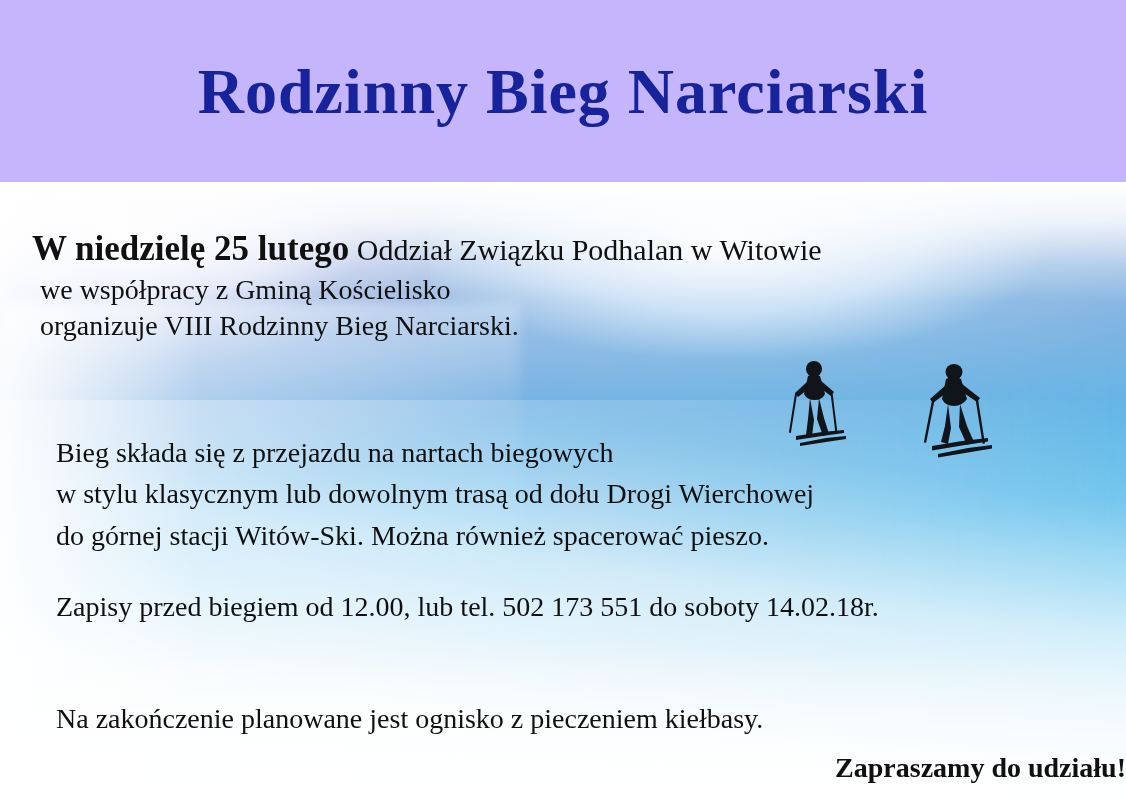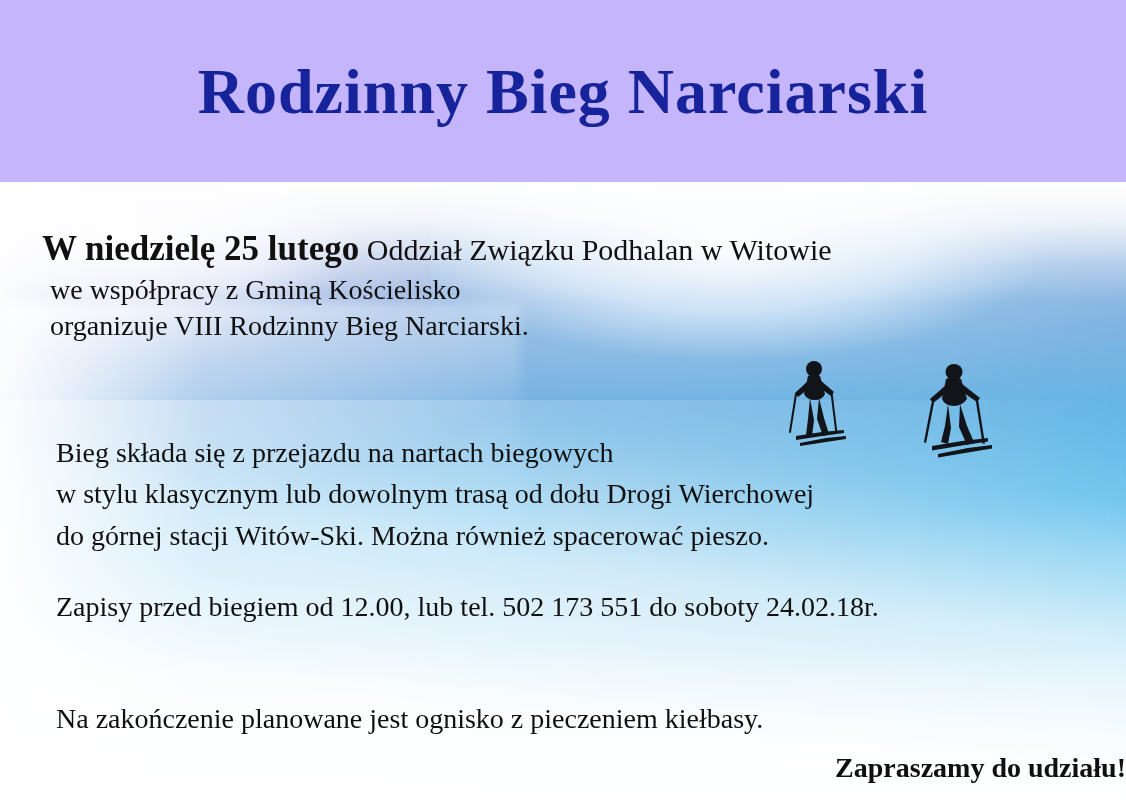--- a/index.html
+++ b/index.html
@@ -145,21 +145,21 @@
     line-height: 1.05;
   }
 
   .block {
     position: absolute;
     color: #101010;
     font-family: "Liberation Serif", serif;
   }
 
   .intro {
-    left: 42px;
+    left: 32px;
     top: 226px;
     width: 1060px;
     line-height: 1.30;
   }
   .intro .lead {
     font-size: 35px;
     font-weight: bold;
   }
   .intro .lead-rest {
     font-size: 30px;
@@ -258,21 +258,21 @@
       <div class="l3">organizuje VIII Rodzinny Bieg Narciarski.</div>
     </div>
 
     <div class="block para para-desc">
       <div>Bieg składa się z przejazdu na nartach biegowych</div>
       <div>w stylu klasycznym lub dowolnym trasą od dołu Drogi Wierchowej</div>
       <div>do górnej stacji Witów-Ski. Można również spacerować pieszo.</div>
     </div>
 
     <div class="block para para-signup">
-      <div>Zapisy przed biegiem od 12.00, lub tel. 502 173 551 do soboty 24.02.18r.</div>
+      <div>Zapisy przed biegiem od 12.00, lub tel. 502 173 551 do soboty 14.02.18r.</div>
     </div>
 
     <div class="block para para-end">
       <div>Na zakończenie planowane jest ognisko z pieczeniem kiełbasy.</div>
     </div>
 
     <div class="block closing">
       <span>Zapraszamy do udziału!</span>
     </div>
 

